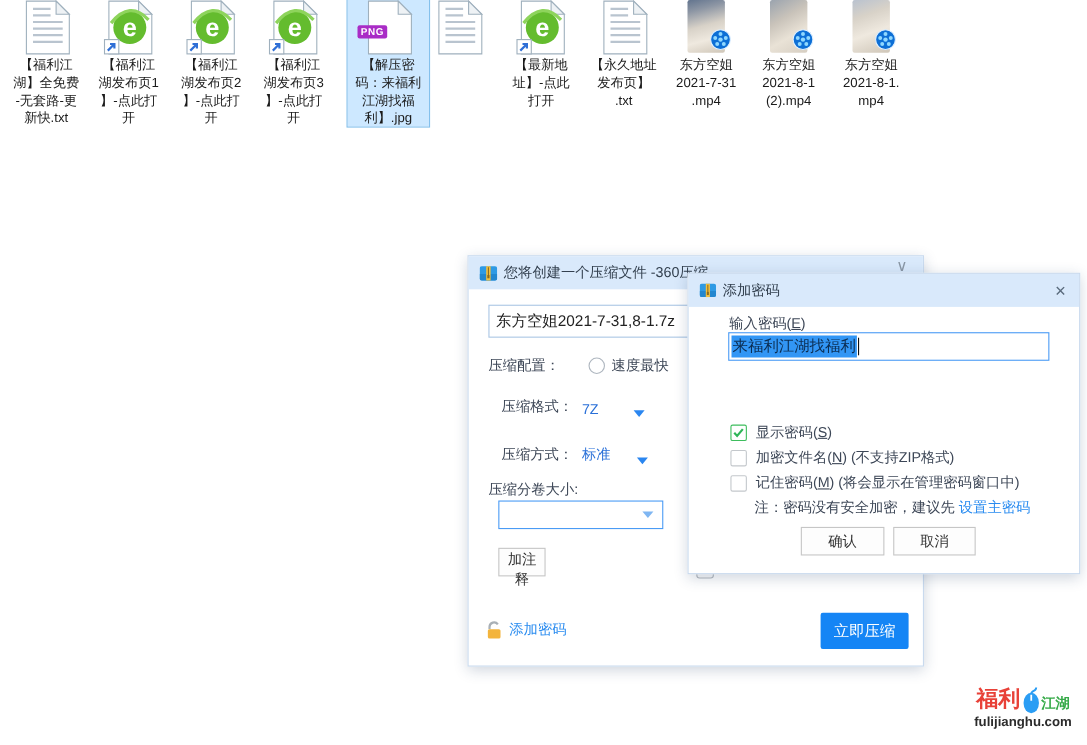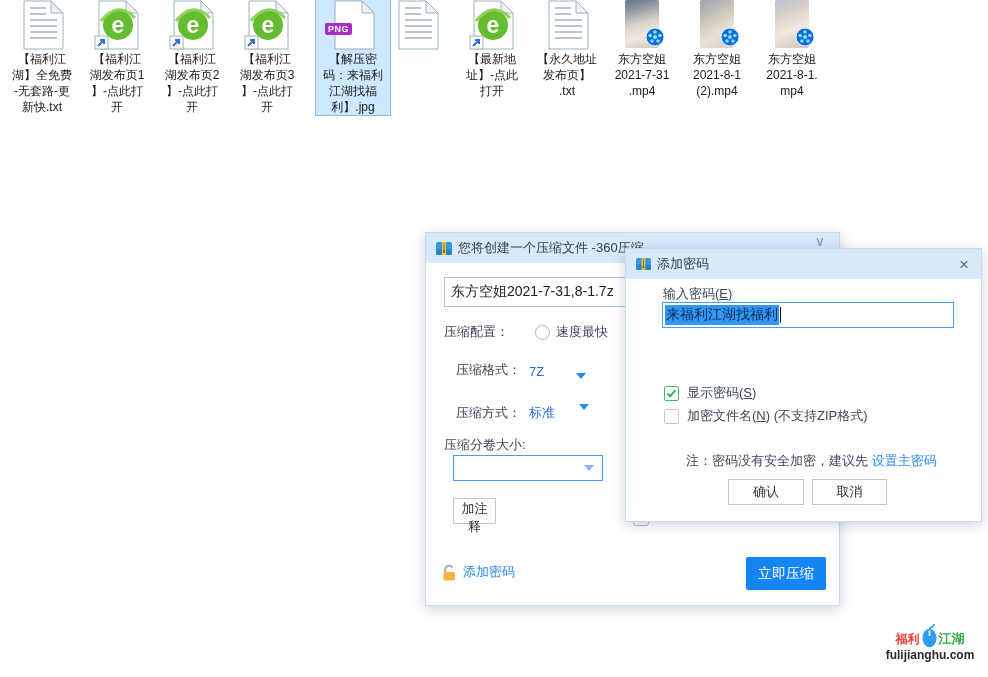--- a/index.html
+++ b/index.html
@@ -32,21 +32,21 @@
   .lbl{font-size:13px;color:#3d4757;}
   .blue-val{font-size:13px;color:#2a70d8;}
   .tri{width:0;height:0;border-left:5px solid transparent;border-right:5px solid transparent;
        border-top:6px solid #2a86f0;display:inline-block;}
 
   .fn-input{position:absolute;left:18px;top:44px;width:370px;height:28px;border:1px solid #aac6e4;
             font-size:14px;color:#222;padding:0 6px;font-family:inherit;outline:none;background:#fff;}
   .row-config{position:absolute;left:18px;top:90px;display:flex;align-items:center;}
   .radio{width:13px;height:13px;border:1px solid #aeb6bf;border-radius:50%;background:#fff;display:inline-block;}
   .row-format{position:absolute;left:30px;top:128px;display:flex;align-items:flex-end;}
-  .row-method{position:absolute;left:30px;top:171px;display:flex;align-items:flex-start;}
+  .row-method{position:absolute;left:30px;top:171px;display:flex;align-items:flex-end;}
   .vol-label{position:absolute;left:18px;top:203px;}
   .combo{position:absolute;left:27px;top:222px;width:140px;height:24px;border:1px solid #4a9bf5;
          display:flex;align-items:center;justify-content:flex-end;padding-right:8px;background:#fff;}
   .combo .tri{border-top-color:#7fb6f2;}
   .btn{border:1px solid #c6c6c6;background:#fdfdfd;font-size:13px;color:#333;border-radius:0;
        font-family:inherit;}
   .comment-btn{position:absolute;left:27px;top:265px;width:43px;height:26px;}
   .hidden-cb{position:absolute;left:207px;top:277px;width:14px;height:14px;border:1px solid #b5babf;
              border-radius:3px;background:#fbfbfb;}
   .footer-link{position:absolute;left:16px;top:330px;display:flex;align-items:center;gap:5px;}
@@ -65,21 +65,21 @@
   .cb.on{border-color:#3dbd5d;}
   .note{position:absolute;left:60px;top:203px;font-size:13px;color:#3d4757;}
   .note a{color:#2a8cf0;text-decoration:none;}
   .ok-btn{position:absolute;left:102px;top:230px;width:76px;height:26px;}
   .cancel-btn{position:absolute;left:186px;top:230px;width:75px;height:26px;}
   .u{text-decoration:underline;}
 
   
   .logo{position:absolute;left:877px;top:622px;width:106px;text-align:center;}
   .logo .line1{display:flex;align-items:flex-end;justify-content:center;gap:1px;}
-  .logo .red{color:#e84138;font-weight:bold;font-size:12px;}
+  .logo .red{color:#e84138;font-weight:bold;font-size:20px;}
   .logo .green{color:#35aa47;font-weight:bold;font-size:13px;}
   .logo .url{font-size:12px;font-weight:bold;color:#2b2b2b;margin-top:0px;}
 </style>
 </head>
 <body>
 
 <div class="stage">
 
   <div class="cell" style="left:5px">
     <div class="glyph">
@@ -356,20 +356,24 @@
           <svg width="13" height="13" viewBox="0 0 13 13">
             <path d="M2.5 6.5 l2.6 2.8 l5.2 -6.2" stroke="#2fb558" stroke-width="2" fill="none"></path>
           </svg>
         </span>
       <span class="lbl"><span>显示密码(</span><span class="u">S</span><span>)</span></span>
     </div>
     <div class="cb-row" style="top:158px">
       <span class="cb"></span>
       <span class="lbl"><span>加密文件名(</span><span class="u">N</span><span>) (不支持ZIP格式)</span></span>
     </div>
+    <div class="cb-row" style="top:181px">
+      <span class="cb"></span>
+      <span class="lbl"><span>记住密码(</span><span class="u">M</span><span>) (将会显示在管理密码窗口中)</span></span>
+    </div>
 
     <div class="note">
       <span>注：密码没有安全加密，建议先 </span><a href="#">设置主密码</a>
     </div>
 
     <button class="btn ok-btn">确认</button>
     <button class="btn cancel-btn">取消</button>
   </div>
 
   <div class="logo">

